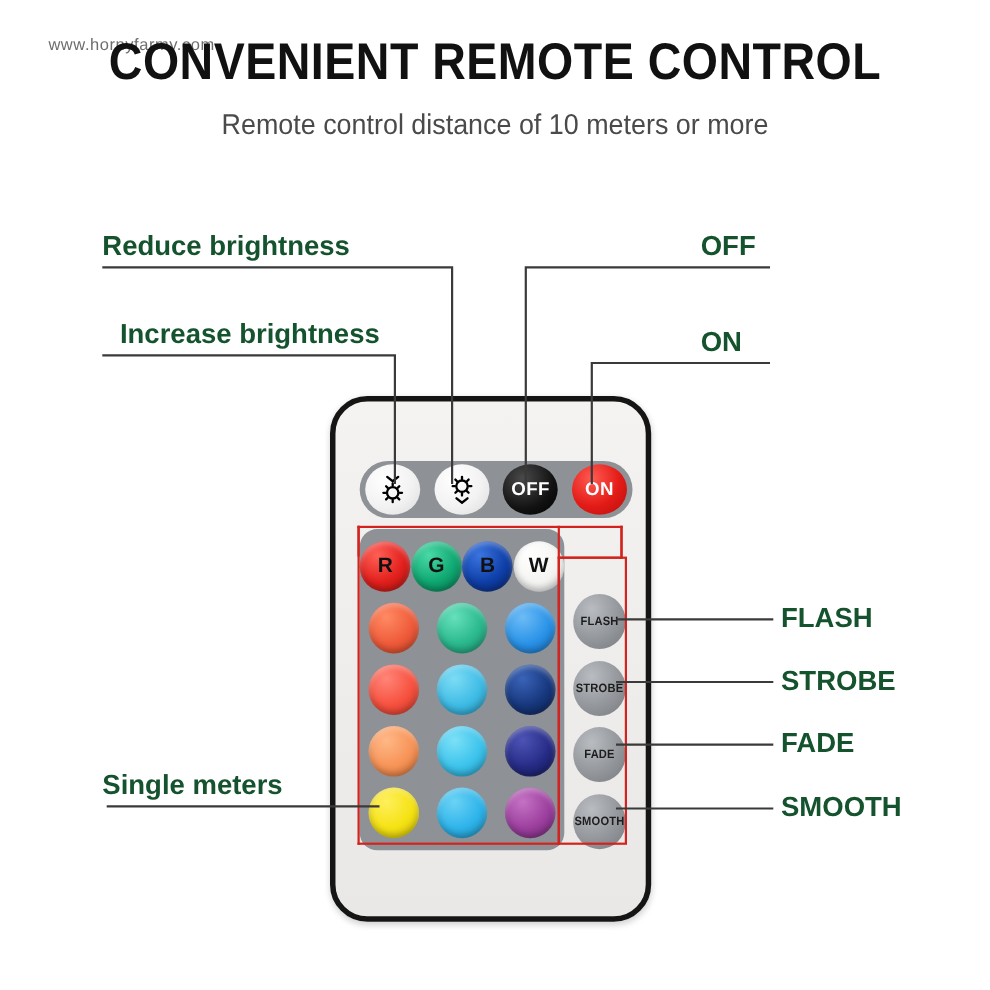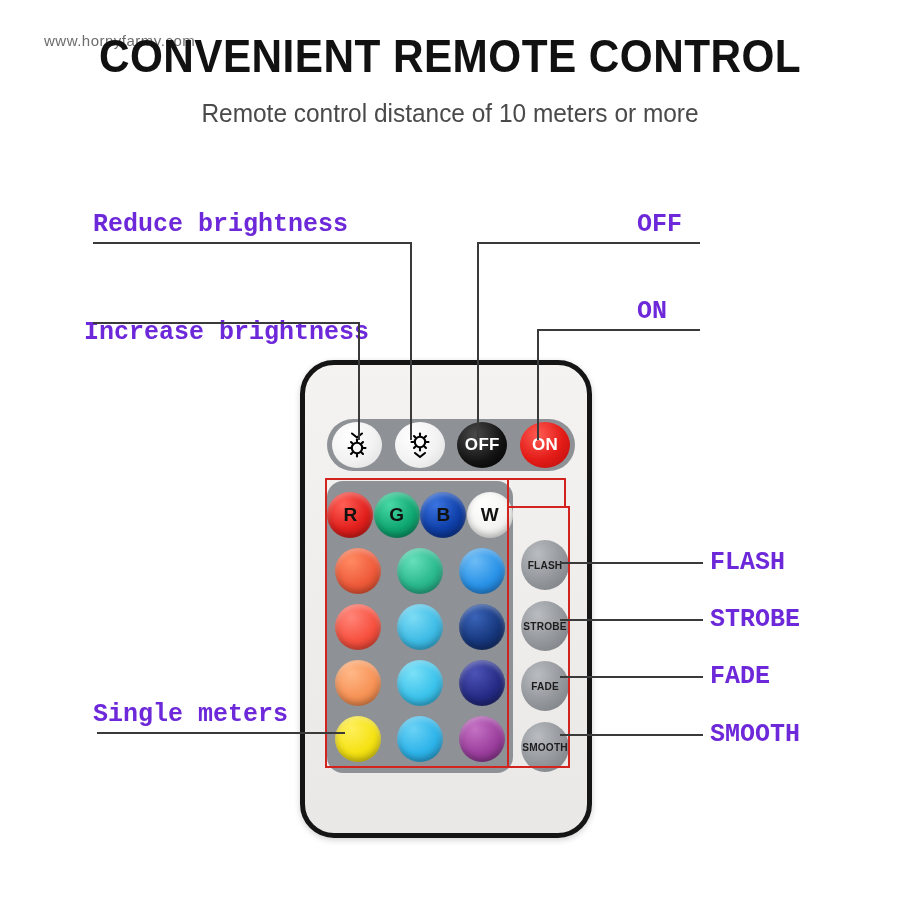--- a/index.html
+++ b/index.html
@@ -55,23 +55,22 @@
     color: #4a4a4a;
     transform: scaleX(0.94);
     transform-origin: 50% 50%;
     white-space: nowrap;
   }
 
   
   .callout {
     position: absolute;
     font-weight: bold;
-    color: #6d28d9;
+    color: #14532d;
     white-space: nowrap;
-    font-family: Liberation Mono, monospace;
   }
   .callout.big { font-size: 25px; }
   .callout.med { font-size: 25px; }
 
   
   #leaders {
     position: absolute;
     left: 0; top: 0;
     width: 900px; height: 900px;
     pointer-events: none;
@@ -220,21 +219,21 @@
   <line x1="560" y1="620" x2="703" y2="620" stroke="#3a3a3a" stroke-width="2"></line>
 
   <line x1="560" y1="677" x2="703" y2="677" stroke="#3a3a3a" stroke-width="2"></line>
 
   <line x1="560" y1="735" x2="703" y2="735" stroke="#3a3a3a" stroke-width="2"></line>
 
   <polyline points="97,733 345,733" fill="none" stroke="#3a3a3a" stroke-width="2"></polyline>
 </svg>
 
 <div class="callout big" style="left:93px; top:210px;">Reduce brightness</div>
-<div class="callout big" style="left:84px; top:290px;margin-top:28px;">Increase brightness</div>
+<div class="callout big" style="left:109px; top:290px;">Increase brightness</div>
 <div class="callout big" style="left:637px; top:210px;">OFF</div>
 <div class="callout big" style="left:637px; top:297px;">ON</div>
 <div class="callout med" style="left:710px; top:548px;">FLASH</div>
 <div class="callout med" style="left:710px; top:605px;">STROBE</div>
 <div class="callout med" style="left:710px; top:662px;">FADE</div>
 <div class="callout med" style="left:710px; top:720px;">SMOOTH</div>
 <div class="callout big" style="left:93px; top:700px;">Single meters</div>
 
 <div id="remote">
 

